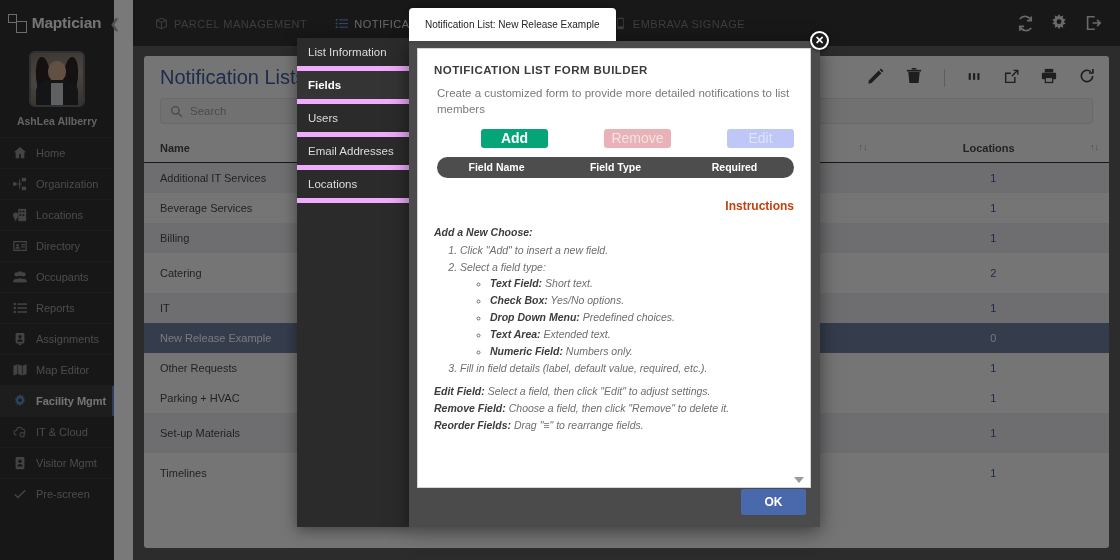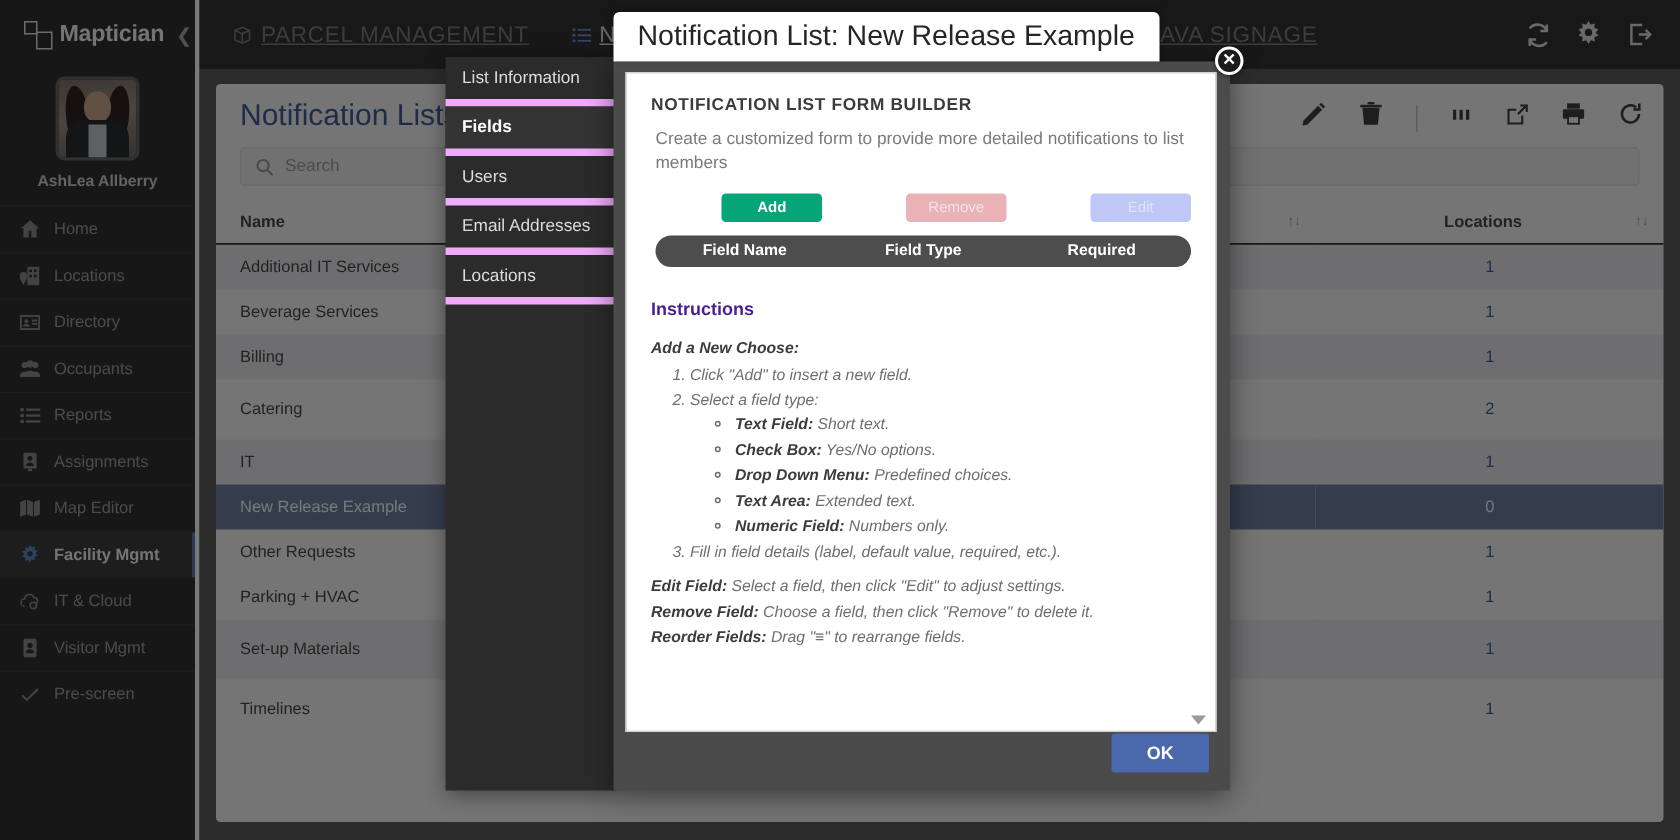--- a/index.html
+++ b/index.html
@@ -24,21 +24,21 @@
   .dimmer {
     position: absolute; inset: 0;
     background: rgba(20,20,20,0.55);
     z-index: 40;
     pointer-events: none;
   }
 
   
   #sidebar {
     position: absolute; left: 0; top: 0;
-    width: 130px; height: 560px;
+    width: 114px; height: 560px;
     background: #1c1c1c;
     z-index: 5;
   }
   .brand {
     height: 46px;
     display: flex; align-items: center; justify-content: center;
     gap: 5px;
     padding-left: 14px;
   }
   .brand-mark {
@@ -108,24 +108,24 @@
   #main {
     position: absolute; left: 133px; top: 0; right: 0; bottom: 0;
     background: #4b4b4b;
   }
   #topnav {
     height: 46px; background: #1d1d1d;
     display: flex; align-items: center; gap: 0px;
     padding: 0 10px 0 8px;
   }
   .topnav-item {
-    display: flex; align-items: center; gap: 6px;
+    display: flex; align-items: flex-end; gap: 6px;
     padding: 0 14px;
-    color: #6e6e6e; font-size: 15px; letter-spacing: .5px;
-    text-transform: uppercase; white-space: nowrap; text-decoration: underline;
+    color: #6e6e6e; font-size: 11px; letter-spacing: .5px;
+    text-transform: uppercase; white-space: nowrap;
   }
   .topnav-item.active { color: #cfcfcf; }
   .topnav-item .t-ico { width: 13px; height: 13px; flex: 0 0 13px; }
   .topnav-spacer { flex: 1; }
   .topnav-act {
     width: 34px; height: 34px; display: flex; align-items: center; justify-content: center;
     color: #d0d0d0;
   }
 
   #content {
@@ -199,21 +199,21 @@
   }
   .rail-item.active { background: #343434; font-weight: bold; color: #fff; }
 
   
   #modal-title {
     position: absolute; left: 409px; top: 8px;
     height: 33px; padding: 0 16px;
     background: #fff;
     border-radius: 4px 4px 0 0;
     display: flex; align-items: center;
-    color: #252525; font-size: 19px;
+    color: #252525; font-size: 10px;
     box-shadow: 0 -1px 5px rgba(0,0,0,.25);
     z-index: 2;
   }
   #modal-body {
     position: absolute; left: 409px; top: 41px;
     width: 411px; height: 486px;
     background: #4b4b4b;
     box-shadow: 0 4px 18px rgba(0,0,0,.5);
   }
   #modal-inner {
@@ -228,34 +228,34 @@
     font-size: 11.5px; font-weight: bold; color: #3b3b3b; letter-spacing: .45px;
   }
   .builder-desc {
     margin-top: 9px; font-size: 11.5px; color: #7a7a7a; line-height: 1.42;
     padding-left: 3px;
   }
   .btn-row { display: flex; gap: 12px; margin-top: 11px; padding-left: 3px; }
   .fbtn {
     flex: 1; height: 19px; border-radius: 3px;
     display: flex; align-items: center; justify-content: center;
-    font-size: 10px; color: #fff; font-weight: bold; margin-left: 44px;
+    font-size: 14px; color: #fff; font-weight: bold; margin-left: 44px;
   }
   .fbtn.add { background: #05a578; }
   .fbtn.remove { background: #e9b2b6; color: #f0e4e5; font-weight: normal; }
   .fbtn.edit { background: #bec7f6; color: #dfe4fb; font-weight: normal; }
   .fhead {
     margin-top: 9px; margin-left: 3px; height: 21px; background: #4d4d4d;
     border-radius: 11px;
     display: flex; align-items: center;
     color: #fff; font-size: 10.5px; font-weight: bold;
   }
   .fhead span { flex: 1; text-align: center; }
   .instr-title {
-    margin-top: 21px; font-size: 12px; font-weight: bold; color: #4c1d95;
+    margin-top: 21px; font-size: 12px; font-weight: bold; color: #c2410c; text-align: right;
   }
   .instr { margin-top: 12px; font-size: 10.5px; color: #6e6e6e; line-height: 1.48; }
   .instr b { color: #3c3c3c; }
   .instr .i-h { font-style: italic; font-weight: bold; color: #3c3c3c; }
   .instr ol { margin: 3px 0 0 26px; font-style: italic; }
   .instr ol li { margin-bottom: 1px; }
   .instr ul { list-style: circle; margin: 1px 0 1px 30px; font-style: italic; }
   .instr ul li { margin-bottom: 1.5px; }
   .instr ul li b { font-style: italic; }
   .instr .tail { margin-top: 7px; font-style: italic; }
@@ -311,20 +311,32 @@
         <div class="profile-name">AshLea Allberry</div>
       </div>
 
       <div class="nav-item">
         <span class="nav-ico">
             <svg viewBox="0 0 16 16" width="14" height="14" fill="#8f8f8f">
               <path d="M8 1L1 7h2v7h4V9h2v5h4V7h2z"></path>
             </svg>
           </span>
         <span>Home</span>
+      </div>
+      <div class="nav-item">
+        <span class="nav-ico">
+            <svg viewBox="0 0 16 16" width="14" height="14" fill="#8f8f8f">
+              <rect x="0" y="6" width="4" height="4"></rect>
+              <rect x="10" y="1" width="5" height="4"></rect>
+              <rect x="10" y="11" width="5" height="4"></rect>
+              <rect x="5" y="7.4" width="5" height="1.2"></rect>
+              <rect x="7" y="3" width="1.2" height="10"></rect>
+            </svg>
+          </span>
+        <span>Organization</span>
       </div>
       <div class="nav-item">
         <span class="nav-ico">
             <svg viewBox="0 0 16 16" width="14" height="14" fill="#8f8f8f">
               <rect x="6" y="1" width="9" height="14"></rect>
               <rect x="7.5" y="3" width="2" height="2" fill="#1c1c1c"></rect>
               <rect x="11" y="3" width="2" height="2" fill="#1c1c1c"></rect>
               <rect x="7.5" y="7" width="2" height="2" fill="#1c1c1c"></rect>
               <rect x="11" y="7" width="2" height="2" fill="#1c1c1c"></rect>
               <circle cx="3" cy="8" r="3"></circle>

